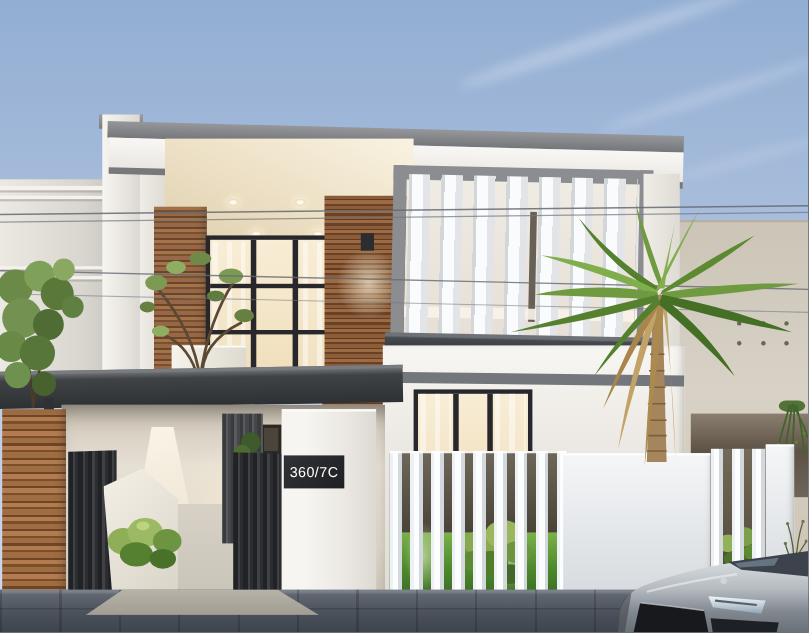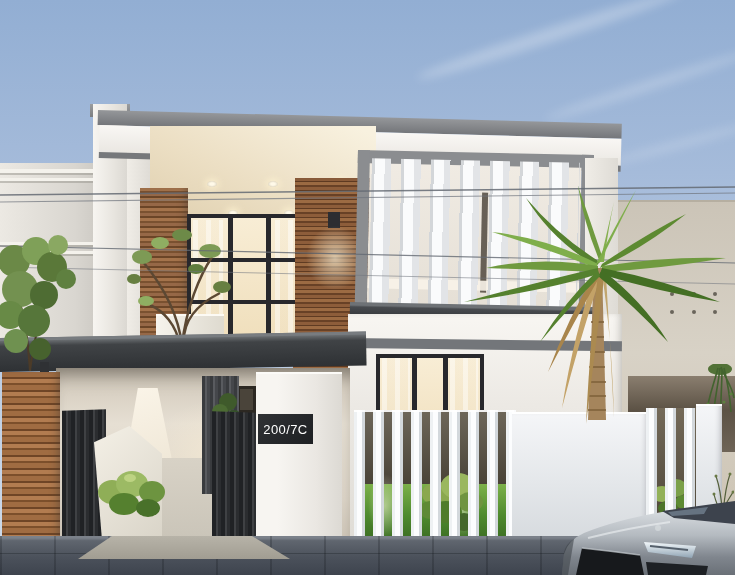--- a/index.html
+++ b/index.html
@@ -201,21 +201,21 @@
   <svg class="abs" style="left:96px;top:458px;" width="72" height="62" viewBox="0 0 72 62">
     <ellipse cx="16" cy="34" rx="14" ry="12" fill="#8fae57"></ellipse>
       <ellipse cx="36" cy="26" rx="16" ry="13" fill="#9cba64"></ellipse>
     <ellipse cx="56" cy="34" rx="13" ry="11" fill="#6d9440"></ellipse>
       <ellipse cx="28" cy="46" rx="15" ry="11" fill="#55802f"></ellipse>
     <ellipse cx="52" cy="50" rx="12" ry="9" fill="#49712a"></ellipse>
       <ellipse cx="34" cy="20" rx="6" ry="4" fill="#c6d98a" opacity=".8"></ellipse>
   </svg>
   <div class="abs pillar" style="left:256px;top:372px;width:86px;height:182px;"></div>
   <div class="abs sign" style="left:258px;top:414px;width:55px;height:30px;">
-    <span>200/7C</span>
+    <span>360/7C</span>
   </div>
 
   <div class="abs" style="left:354px;top:410px;width:162px;height:132px;">
     <div class="abs fence-bg" style="left:0;top:0;width:162px;height:132px;"></div>
     <div class="abs grass" style="left:0;top:74px;width:162px;height:58px;"></div>
     <div class="abs glow" style="left:14px;top:64px;width:34px;height:64px;opacity:.6;"></div>
     <div class="abs glow" style="left:92px;top:64px;width:34px;height:64px;opacity:.6;"></div>
     <svg class="abs" style="left:56px;top:36px;" width="76" height="96" viewBox="0 0 76 96">
       <ellipse cx="28" cy="48" rx="16" ry="12" fill="#8aa84f"></ellipse>
         <ellipse cx="48" cy="40" rx="17" ry="13" fill="#9ab75e"></ellipse>

